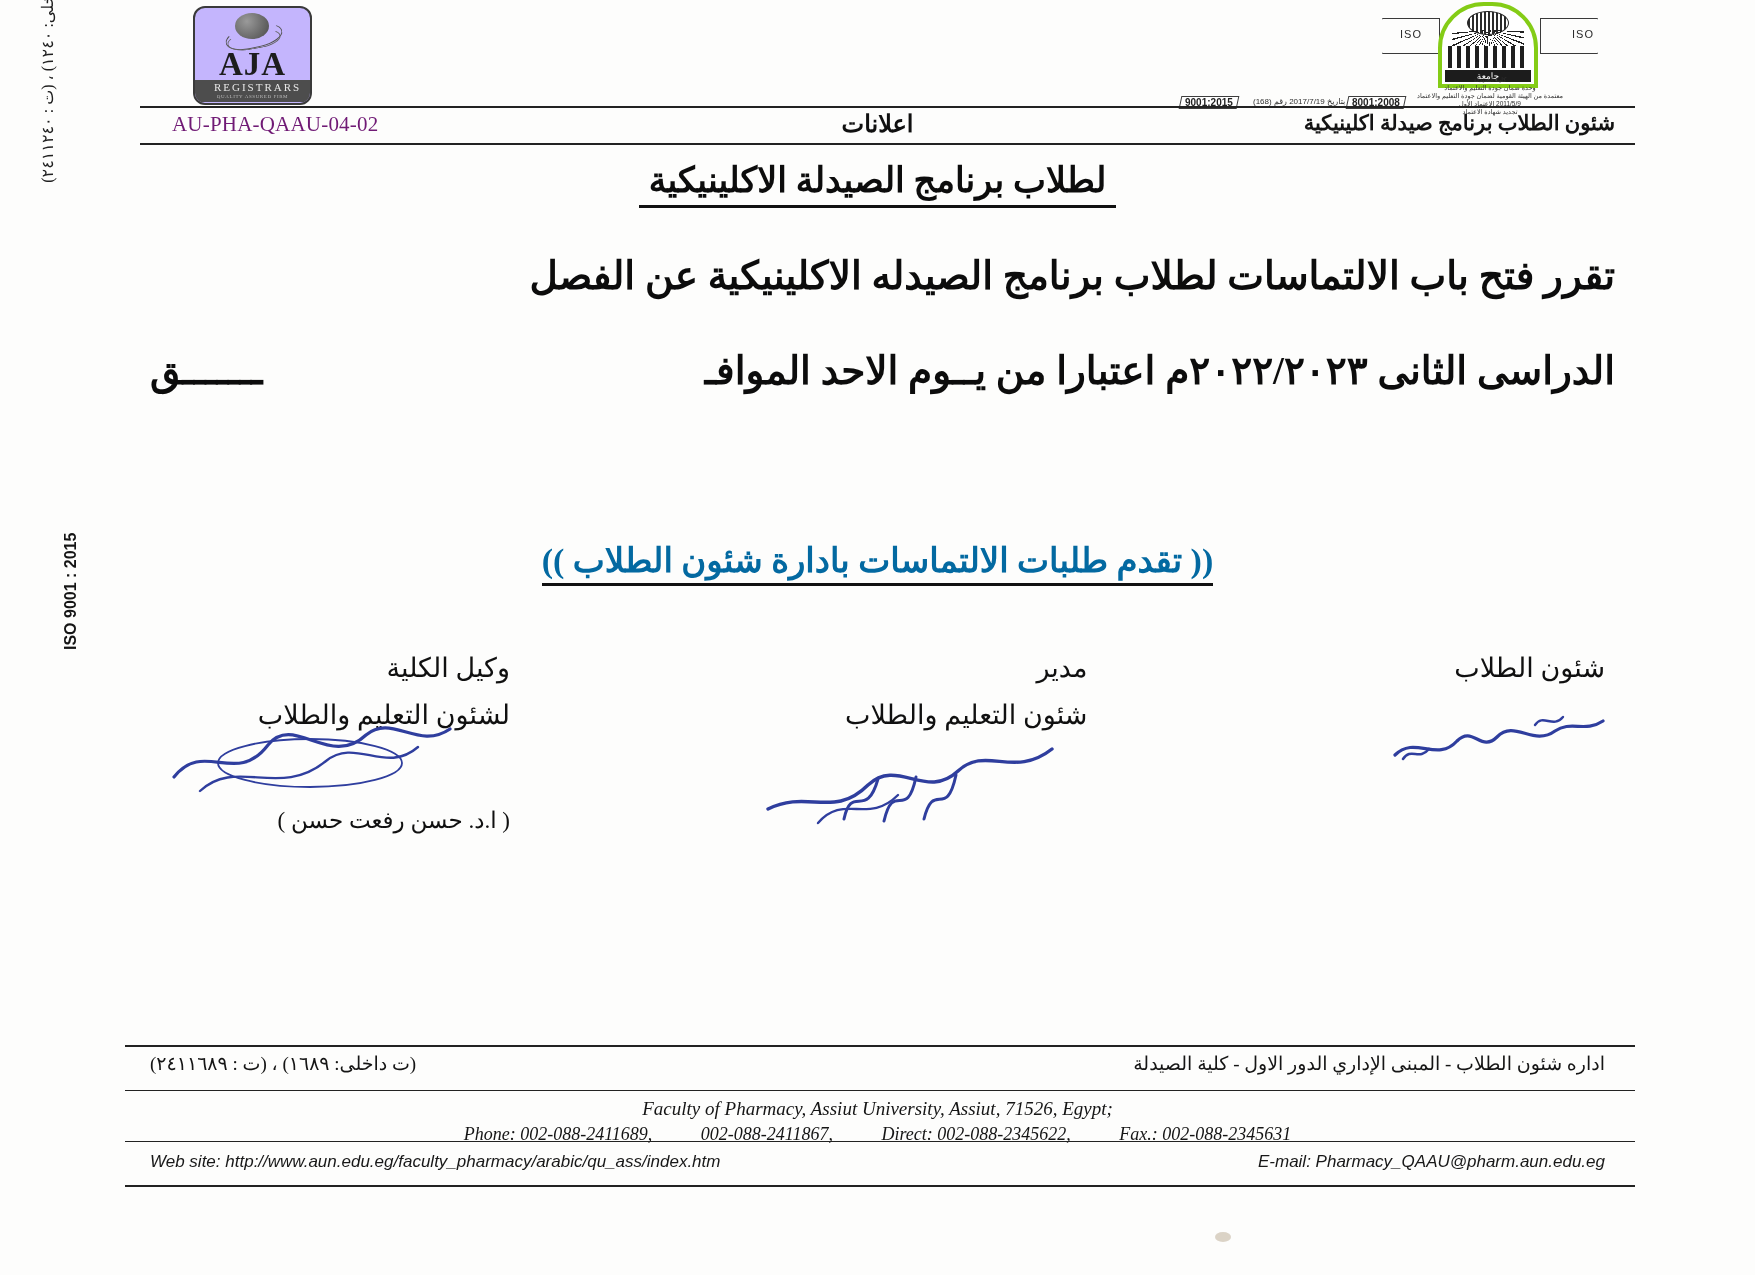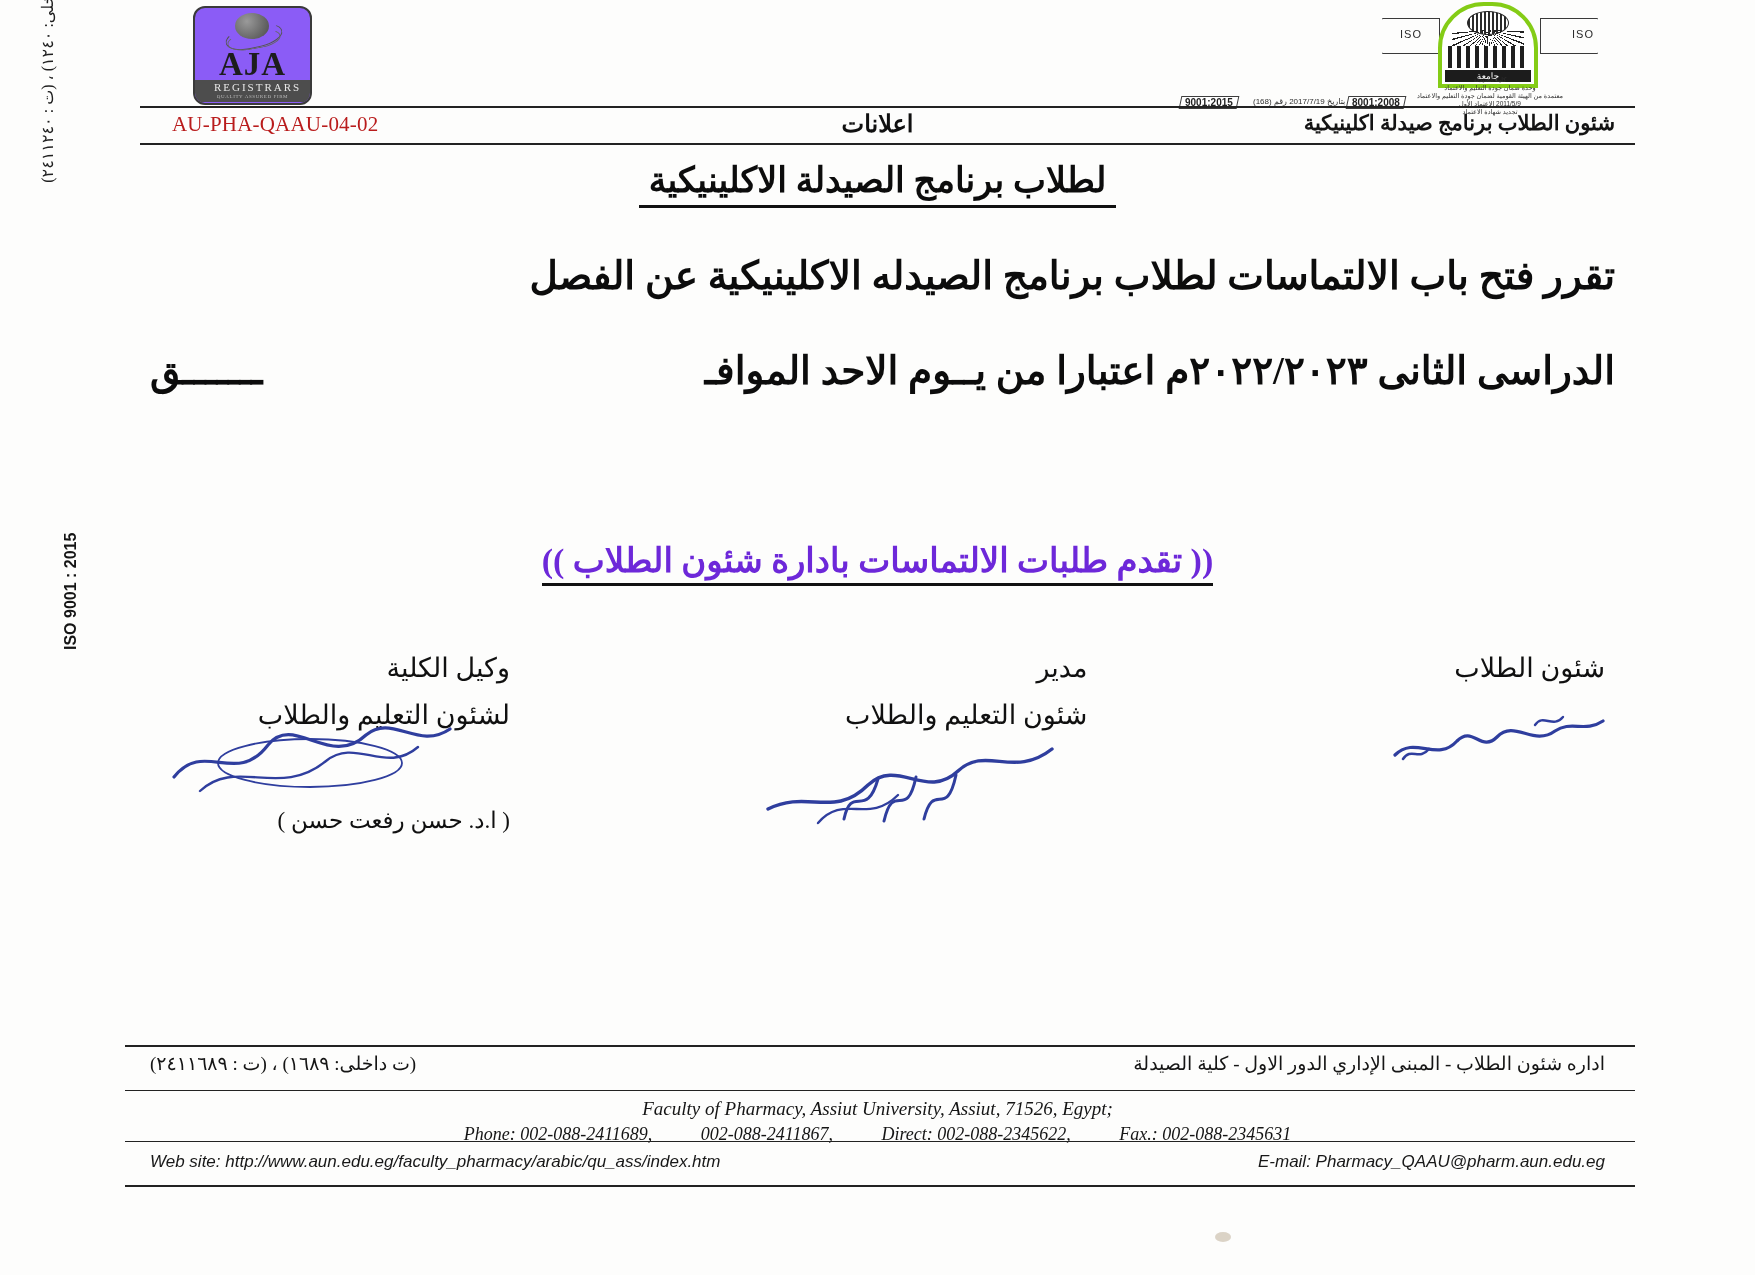--- a/index.html
+++ b/index.html
@@ -21,21 +21,21 @@
 
   
   .logo-aja {
     position: absolute;
     left: 193px;
     top: 6px;
     width: 115px;
     height: 95px;
     border: 2px solid #3a3a3a;
     border-radius: 12px;
-    background: #8b5cf6;
+    background: #c4b5fd;
     display: flex;
     flex-direction: column;
     align-items: center;
     justify-content: flex-start;
     overflow: hidden;
   }
   .aja-globe {
     margin-top: 5px;
     width: 56px;
     height: 34px;
@@ -220,21 +220,21 @@
   .rule-footer-4 { left: 125px;  right: 120px; top: 1185px; height: 1.6px; }
 
   
   .doc-code {
     position: absolute;
     left: 172px;
     top: 112px;
     font-family: "Liberation Serif", serif;
     font-size: 21px;
     letter-spacing: 0.2px;
-    color: #b91c1c;
+    color: #701a75;
   }
   .header-center {
     position: absolute;
     left: 0; right: 0;
     top: 110px;
     text-align: center;
     direction: rtl;
     font-family: "Liberation Serif", serif;
     font-size: 24px;
     font-weight: 700;
@@ -291,21 +291,21 @@
 
   .decl {
     position: absolute;
     left: 0; right: 0;
     top: 540px;
     text-align: center;
     direction: rtl;
     font-family: "Liberation Serif", serif;
     font-size: 34px;
     font-weight: 700;
-    color: #6d28d9;
+    color: #0369a1;
   }
   .decl span {
     border-bottom: 3.5px solid #111;
     padding-bottom: 4px;
   }
 
   
   .sig-row {
     position: absolute;
     left: 150px;

